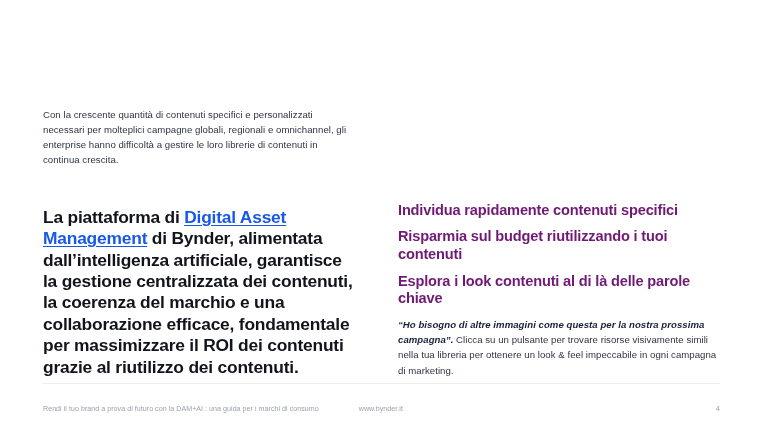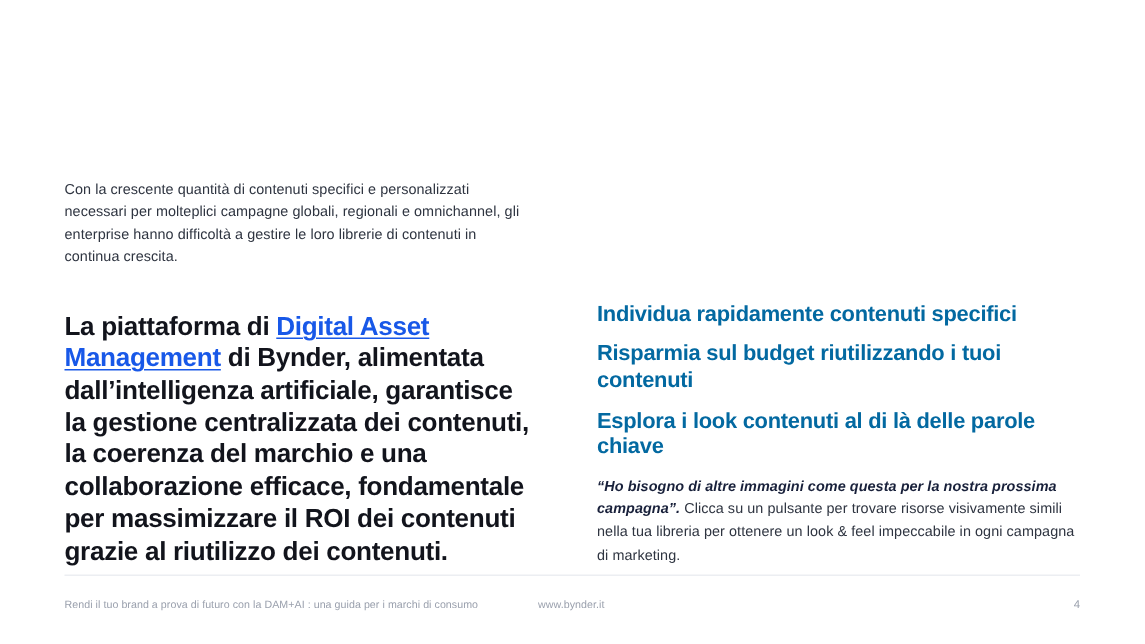--- a/index.html
+++ b/index.html
@@ -50,21 +50,21 @@
   
   .intro-paragraph {
     font-size: 9.6px;
     line-height: 15.3px;
     color: #2e3440;
     letter-spacing: 0.005em;
     margin: 0;
   }
 
   .lead-heading {
-    margin: 27px 0 0 0;
+    margin: 39px 0 0 0;
     font-size: 17.4px;
     line-height: 21.4px;
     font-weight: 700;
     color: #12141c;
     letter-spacing: -0.012em;
   }
 
   .lead-heading .dam-link {
     color: #1858e8;
     text-decoration: underline;
@@ -78,21 +78,21 @@
     margin: 0 0 0 0;
   }
   .feature-block + .feature-block {
   }
 
   .feature-title {
     margin: 0 0 9px 0;
     font-size: 14.6px;
     line-height: 17.6px;
     font-weight: 700;
-    color: #0369a1;
+    color: #701a75;
     letter-spacing: -0.012em;
   }
 
   .feature-body {
     margin: 0;
     font-size: 9.6px;
     line-height: 15.3px;
     color: #2e3440;
     letter-spacing: 0.005em;
   }
@@ -113,21 +113,21 @@
     background: #eceef2;
   }
 
   .footer {
     position: absolute;
     left: 43px;
     top: 398px;
     width: 677px;
     height: 16px;
     display: flex;
-    align-items: flex-start;
+    align-items: flex-end;
   }
 
   .footer-doc-title {
     font-size: 7.1px;
     line-height: 10px;
     color: #9aa0ad;
     letter-spacing: 0.005em;
     white-space: nowrap;
   }
 

